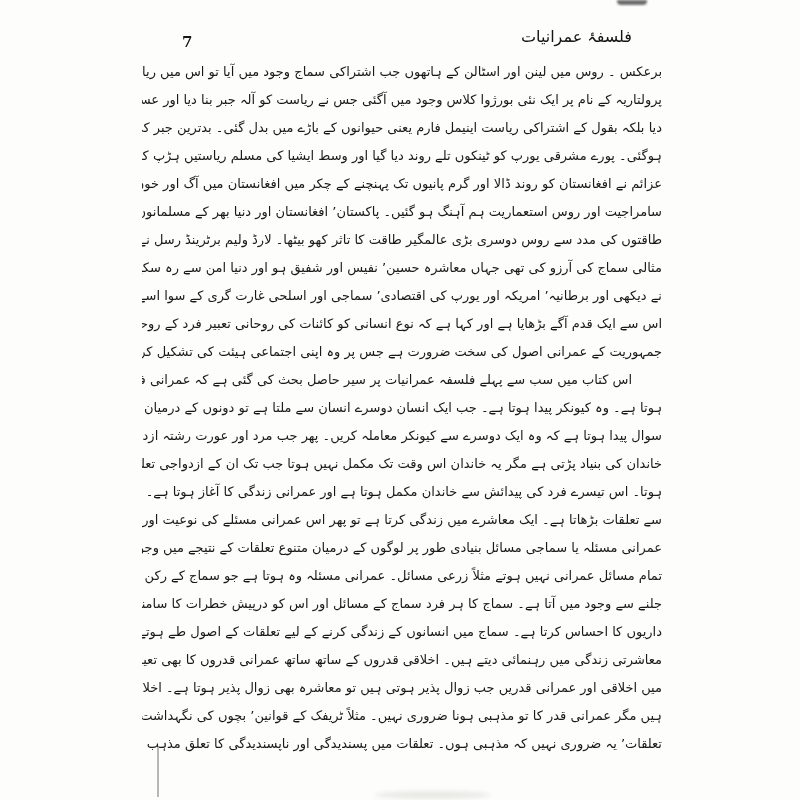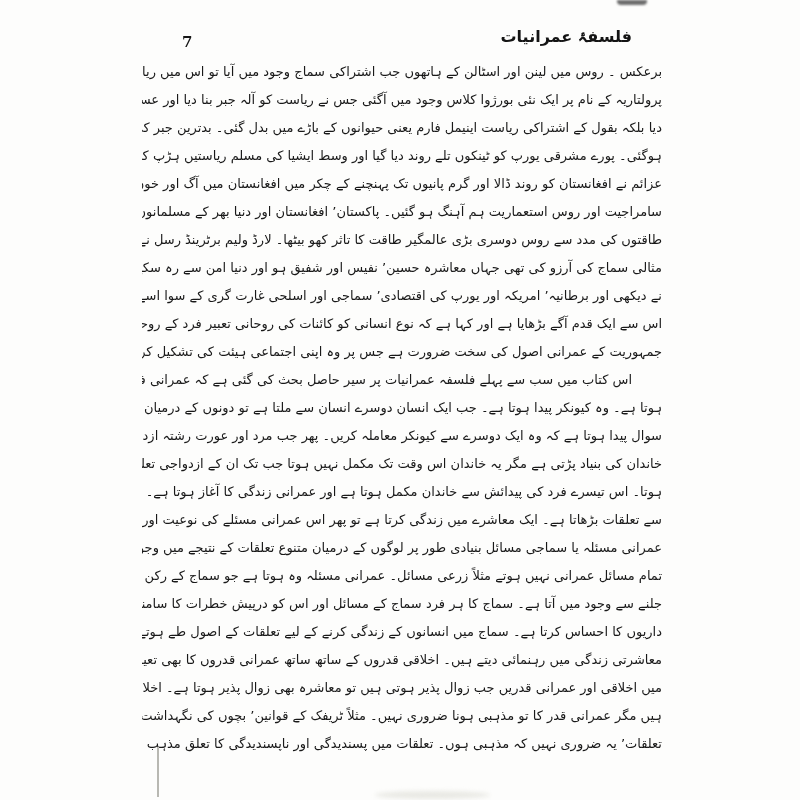--- a/index.html
+++ b/index.html
@@ -24,21 +24,21 @@
     font-family: "DejaVu Serif", serif;
     font-weight: bold;
     font-size: 15px;
     color: #161616;
   }
   .header-title {
     position: absolute;
     right: 168px;
     top: 27px;
     direction: rtl;
-    font-weight: bold;
+    font-weight: normal;
     font-size: 16px;
     color: #141414;
     letter-spacing: 0;
   }
   
   .body-text {
     position: absolute;
     left: 142px;
     top: 58px;
     width: 520px;

